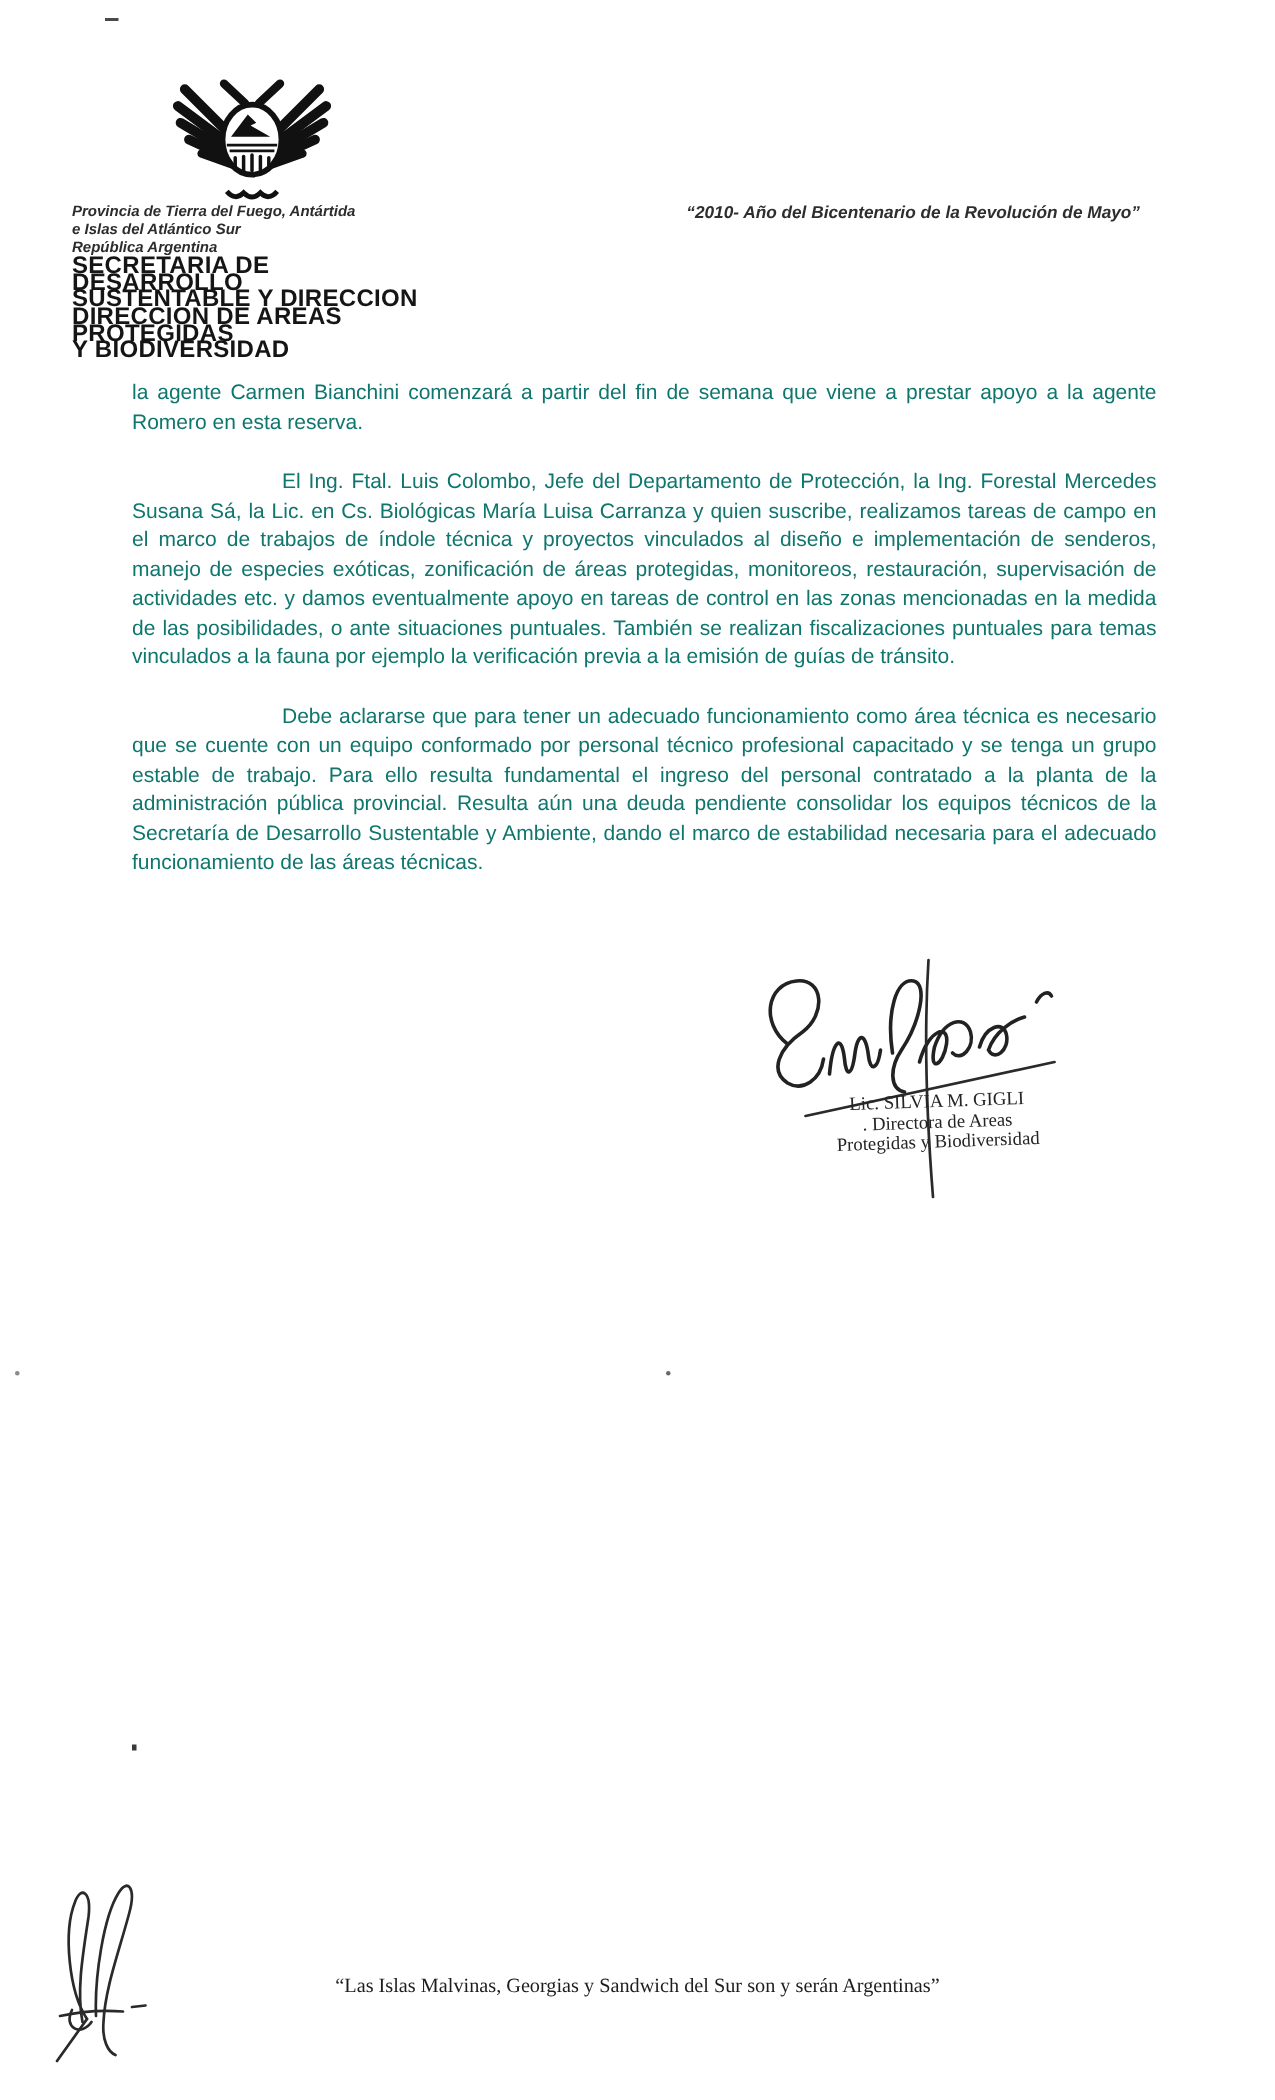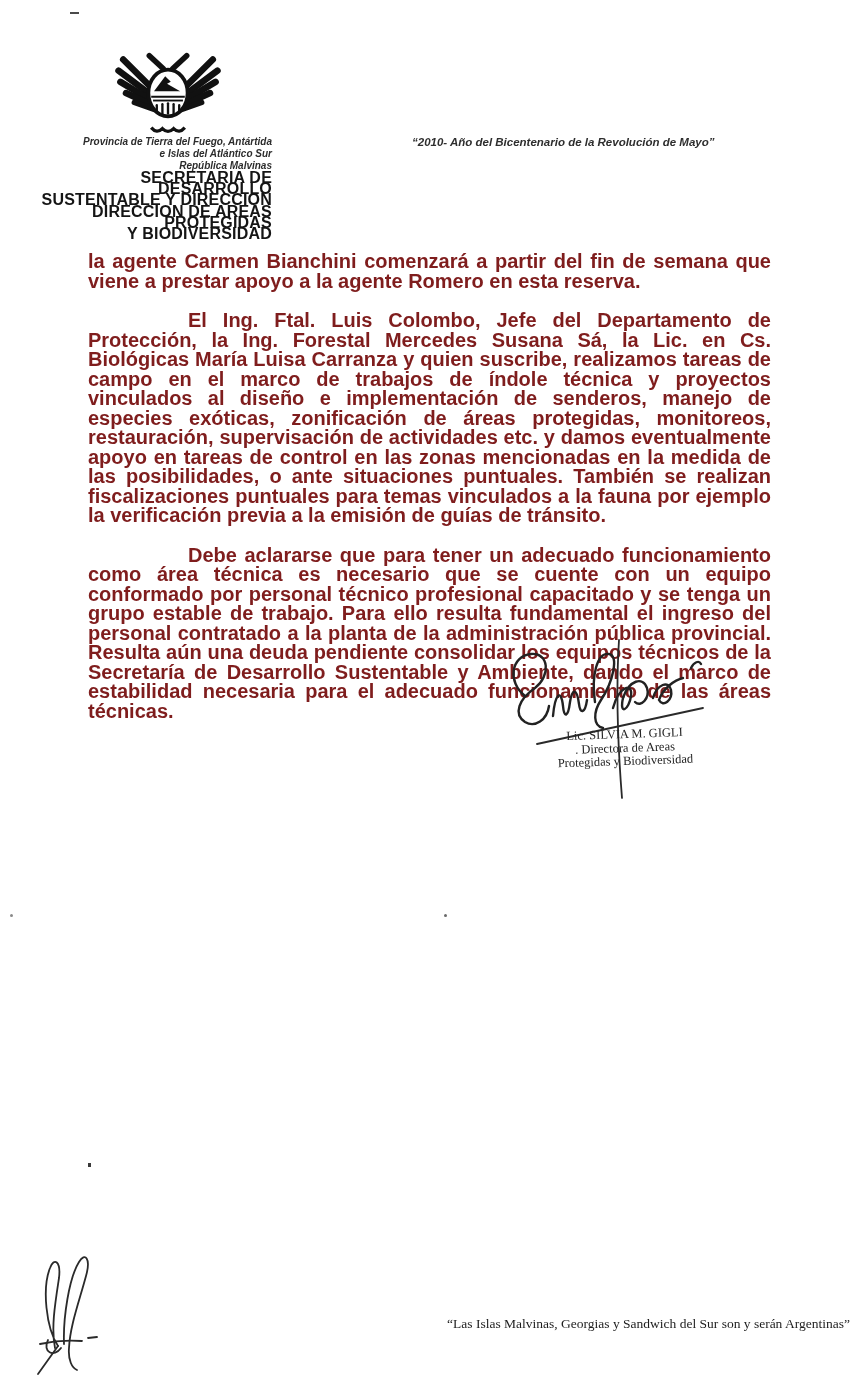--- a/index.html
+++ b/index.html
@@ -16,61 +16,61 @@
   
   .mark { position: absolute; background: #4a4a4a; }
   .top-dash { left: 70px; top: 12px; width: 9px; height: 2px; }
   .speck-1 { left: 10px;  top: 914px;  width: 3px; height: 3px; background:#8a8a8a; border-radius:50%; }
   .speck-2 { left: 444px; top: 914px;  width: 3px; height: 3px; background:#6a6a6a; border-radius:50%; }
   .speck-3 { left: 88px;  top: 1163px; width: 3px; height: 4px; background:#3a3a3a; }
 
   
   .coat { position: absolute; left: 112px; top: 50px; }
   .lh-text {
-    position: absolute; left: 36px; top: 136px; width: 236px;
-    text-align: right; color: #222;
+    position: absolute; left: 48px; top: 136px; width: 236px;
+    text-align: left; color: #222;
   }
   .lh-it {
     font-style: italic; font-size: 10px; line-height: 12px;
     font-weight: 600; color:#2c2c2c;
   }
   .lh-b {
     font-weight: bold; font-size: 16px; line-height: 11.2px;
     letter-spacing: 0.2px; color:#151515;
   }
   .quote {
     position: absolute; left: 412px; top: 136px; width: 348px;
-    text-align: left; font-style: italic; font-weight: 600;
+    text-align: right; font-style: italic; font-weight: 600;
     font-size: 11.5px; color: #2e2e2e;
   }
 
   
   .body-text {
     position: absolute; left: 88px; top: 252px; width: 683px;
-    font-size: 20px; line-height: 19.5px; text-align: justify;
-    color: #7f1d1d; font-weight: 700;
+    font-size: 14px; line-height: 19.5px; text-align: justify;
+    color: #0f766e; font-weight: 400;
   }
   .body-text p { margin: 0 0 20px 0; text-indent: 100px; }
   .body-text p.no-indent { text-indent: 0; }
 
   
   .sig-svg { position: absolute; left: 495px; top: 638px; }
   .sig-text {
     position: absolute; left: 518px; top: 728px; width: 214px;
     text-align: center;
     font-family: "Liberation Serif", serif;
     font-size: 12.5px; line-height: 13.5px; color: #242424;
     transform: rotate(-2deg);
   }
 
   
   .initials-svg { position: absolute; left: 28px; top: 1246px; }
   .footer {
     position: absolute; left: 0; top: 1316px; width: 100%;
-    text-align: right;
+    text-align: center;
     font-family: "Liberation Serif", serif;
     font-size: 13.5px; color: #1d1d1d;
   }
 </style>
 </head>
 <body>
 
 <div class="page">
 
   <div class="mark top-dash"></div>
@@ -107,21 +107,21 @@
       <path d="M60,57 v11"></path>
       <path d="M66,58 v10"></path>
       <path d="M72,59 v8"></path>
     </g>
     <path d="M42,83 q6,7 12,1 q6,6 12,0 q6,6 12,-1" stroke="#111" stroke-width="3.5" fill="none"></path>
   </svg>
 
   <div class="lh-text">
     <div class="lh-it">Provincia de Tierra del Fuego, Antártida</div>
     <div class="lh-it">e Islas del Atlántico Sur</div>
-    <div class="lh-it">República Malvinas</div>
+    <div class="lh-it">República Argentina</div>
     <div class="lh-b">SECRETARIA DE DESARROLLO</div>
     <div class="lh-b">SUSTENTABLE  Y DIRECCION</div>
     <div class="lh-b">DIRECCION DE AREAS PROTEGIDAS</div>
     <div class="lh-b">Y BIODIVERSIDAD</div>
   </div>
 
   <div class="quote">“2010- Año del Bicentenario de la Revolución de Mayo”</div>
 
   <div class="body-text">
     <p class="no-indent">la agente Carmen Bianchini comenzará a partir del fin de semana que viene a prestar apoyo a la agente Romero en esta reserva.</p>

